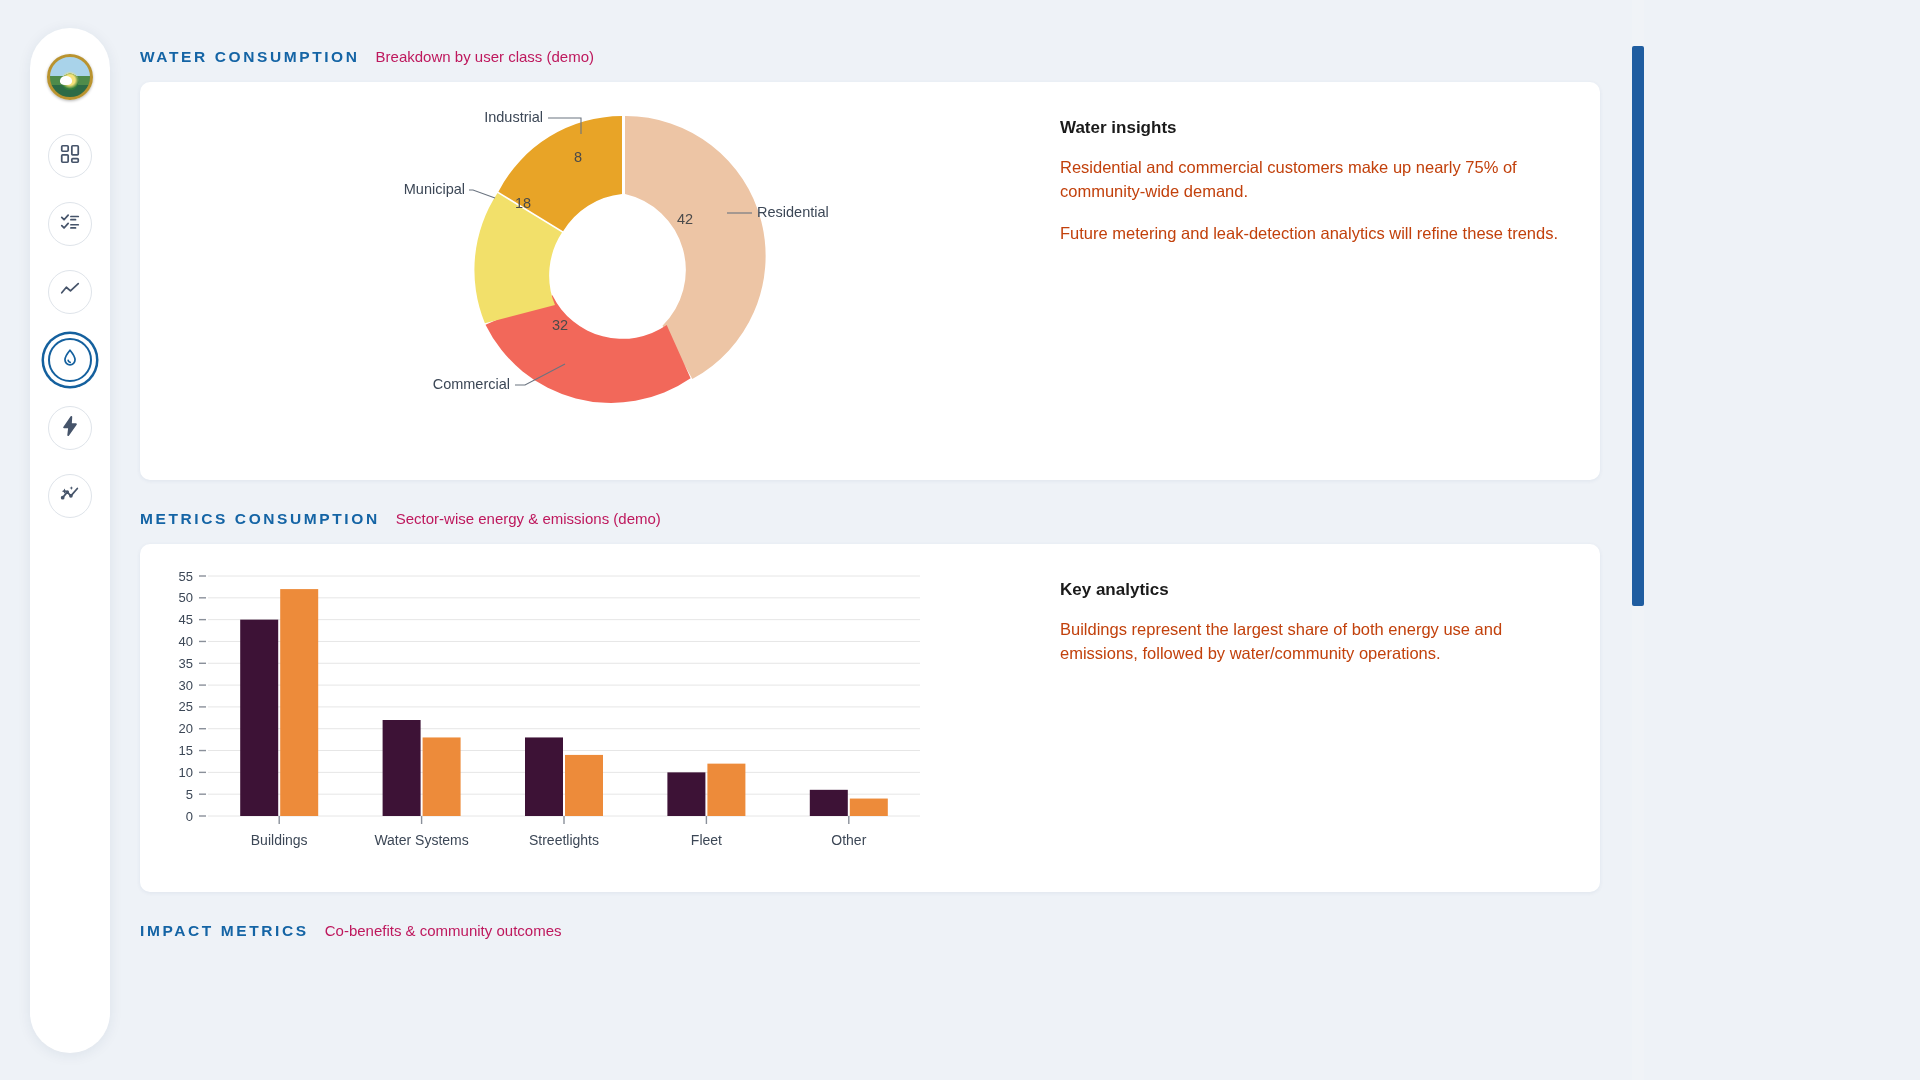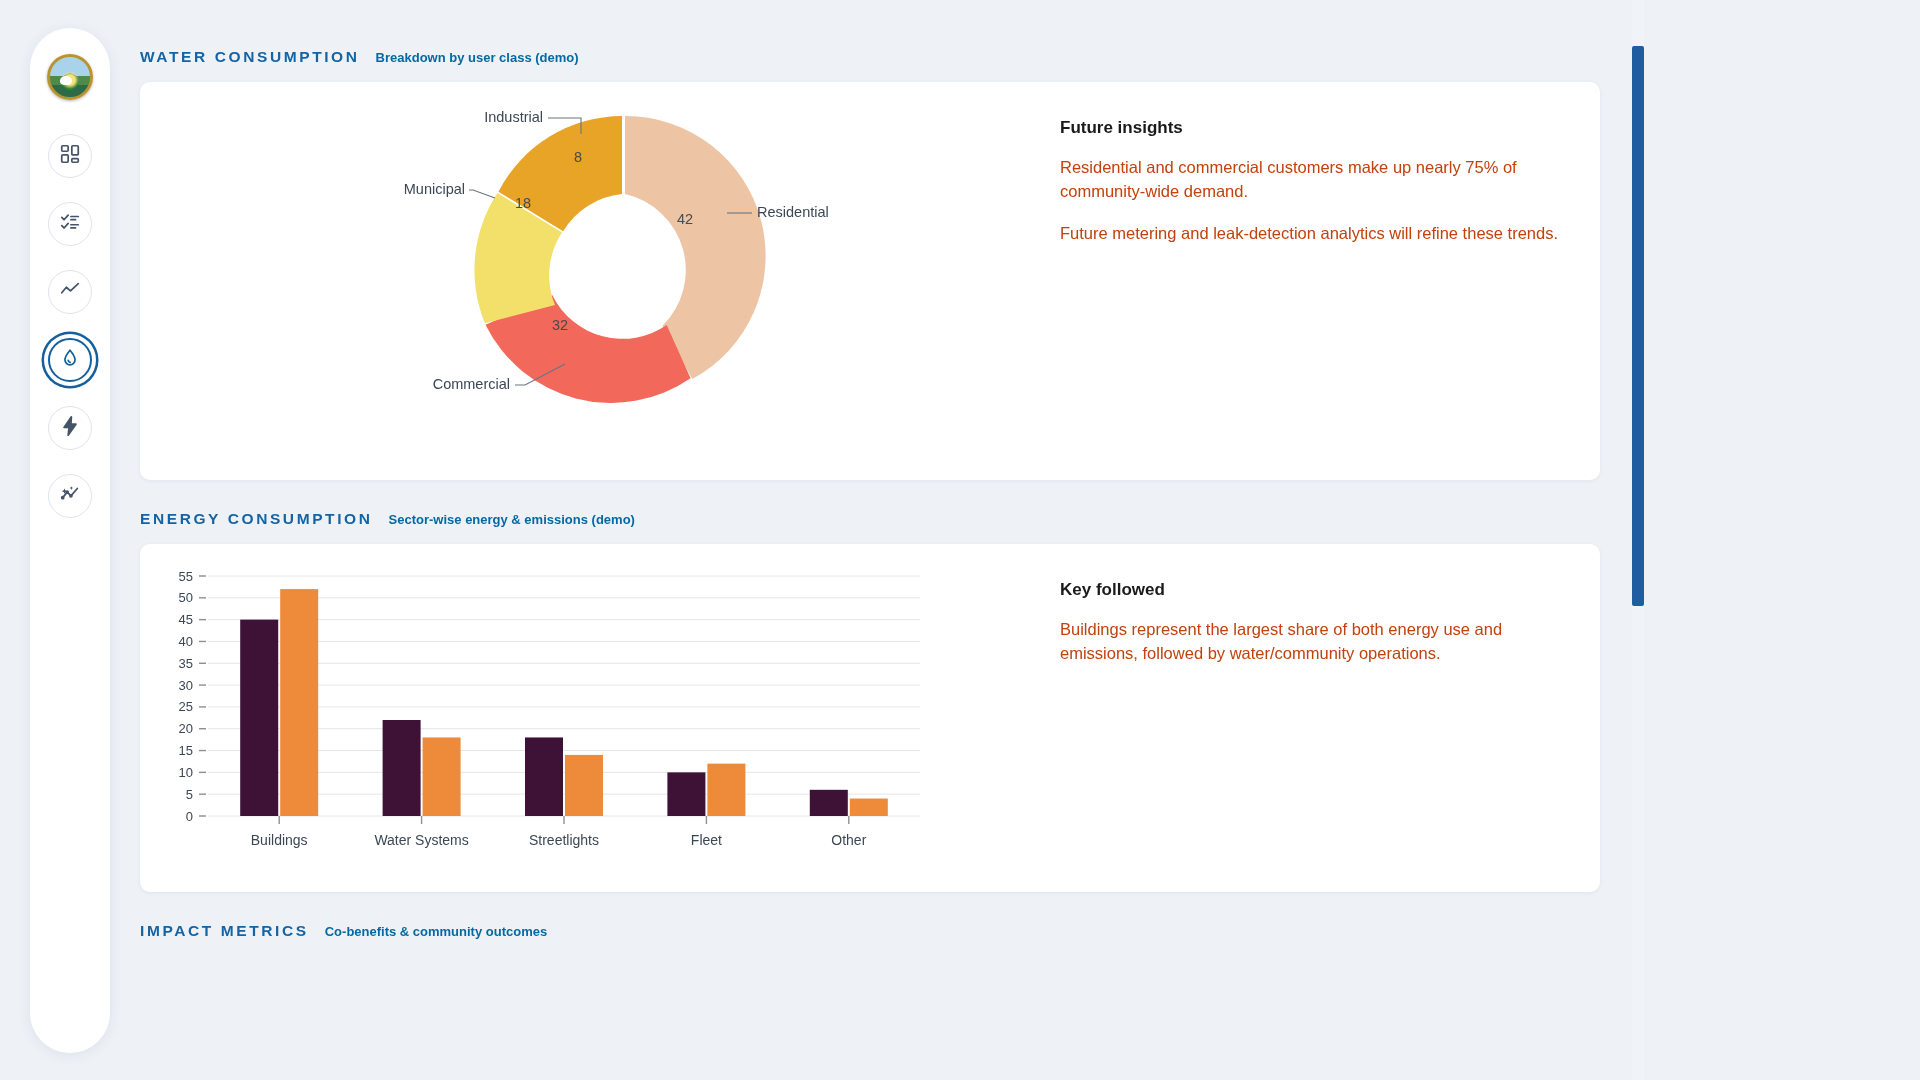--- a/index.html
+++ b/index.html
@@ -59,21 +59,21 @@
   .main {
     position: absolute; left: 110px; top: 0; right: 0; bottom: 0;
     padding: 48px 48px 0 30px;
     overflow: hidden;
   }
   .section-head { display: flex; align-items: baseline; gap: 16px; margin-bottom: 16px; }
   .section-title {
     color: #1464a5; font-size: 15.5px; font-weight: bold;
     letter-spacing: 2.6px;
   }
-  .section-sub { color: #0369a1; font-size: 13px; font-weight: bold; }
+  .section-sub { color: #be185d; font-size: 15px; }
 
   .card {
     background: #fff; border-radius: 10px;
     box-shadow: 0 1px 4px rgba(30,60,110,0.07);
     display: flex; padding: 14px 20px;
   }
   .card-left { width: 880px; flex: none; position: relative; }
   .card-right { flex: 1; padding: 22px 20px 0 20px; }
   .insight-title { font-size: 17px; font-weight: bold; color: #1a1a1a; margin-bottom: 18px; }
   .insight-p { font-size: 16.5px; color: #c2410c; line-height: 1.45; margin-bottom: 18px; max-width: 800px; }
@@ -208,30 +208,30 @@
             <polyline class="leader" points="335,102 313,94 309,94"></polyline>
             <text class="lbl" x="305" y="98" text-anchor="end">Municipal</text>
 
             <polyline class="leader" points="421,38 421,22 388,22"></polyline>
             <text class="lbl" x="383" y="26" text-anchor="end">Industrial</text>
           </svg>
         </div>
       </div>
 
       <div class="card-right">
-        <div class="insight-title">Future insights</div>
+        <div class="insight-title">Water insights</div>
         <p class="insight-p">Residential and commercial customers make up nearly 75% of community-wide demand.</p>
         <p class="insight-p">Future metering and leak-detection analytics will refine these trends.</p>
       </div>
     </div>
 
     <div class="spacer"></div>
 
     <div class="section-head">
-      <div class="section-title">ENERGY CONSUMPTION</div>
+      <div class="section-title">METRICS CONSUMPTION</div>
       <div class="section-sub">Sector-wise energy &amp; emissions (demo)</div>
     </div>
 
     <div class="card">
       <div class="card-left">
         <div class="bar-wrap">
           <svg class="chart-svg" width="880" height="320" viewBox="0 0 880 320">
             <g id="bar-gfx">
                 <line x1="48" x2="760" y1="258" y2="258" class="gridline"></line>
                 <line x1="39" x2="46" y1="258" y2="258" class="tickmark"></line>
@@ -288,21 +288,21 @@
                 <rect x="649.8000000000001" y="231.8181818181818" width="38" height="26.181818181818187" fill="#3d1236"></rect>
                 <rect x="689.8000000000001" y="240.54545454545456" width="38" height="17.45454545454544" fill="#ed8b3a"></rect>
                 <line x1="688.8000000000001" x2="688.8000000000001" y1="258" y2="266" class="tickmark"></line>
                 <text x="688.8000000000001" y="287" class="cat-lbl">Other</text>
               </g>
           </svg>
         </div>
       </div>
 
       <div class="card-right">
-        <div class="insight-title">Key followed</div>
+        <div class="insight-title">Key analytics</div>
         <p class="insight-p">Buildings represent the largest share of both energy use and emissions, followed by water/community operations.</p>
       </div>
     </div>
 
     <div class="spacer"></div>
 
     <div class="section-head">
       <div class="section-title">IMPACT METRICS</div>
       <div class="section-sub">Co-benefits &amp; community outcomes</div>
     </div>

